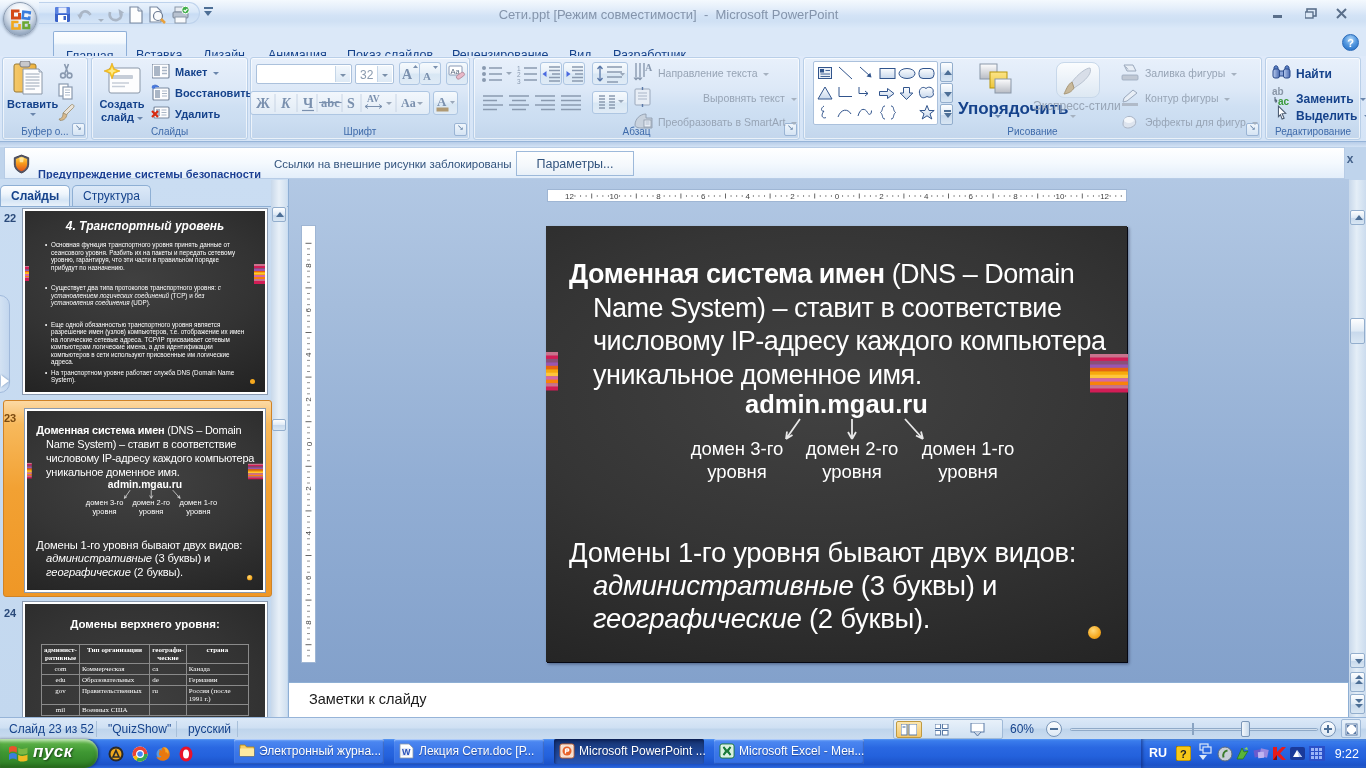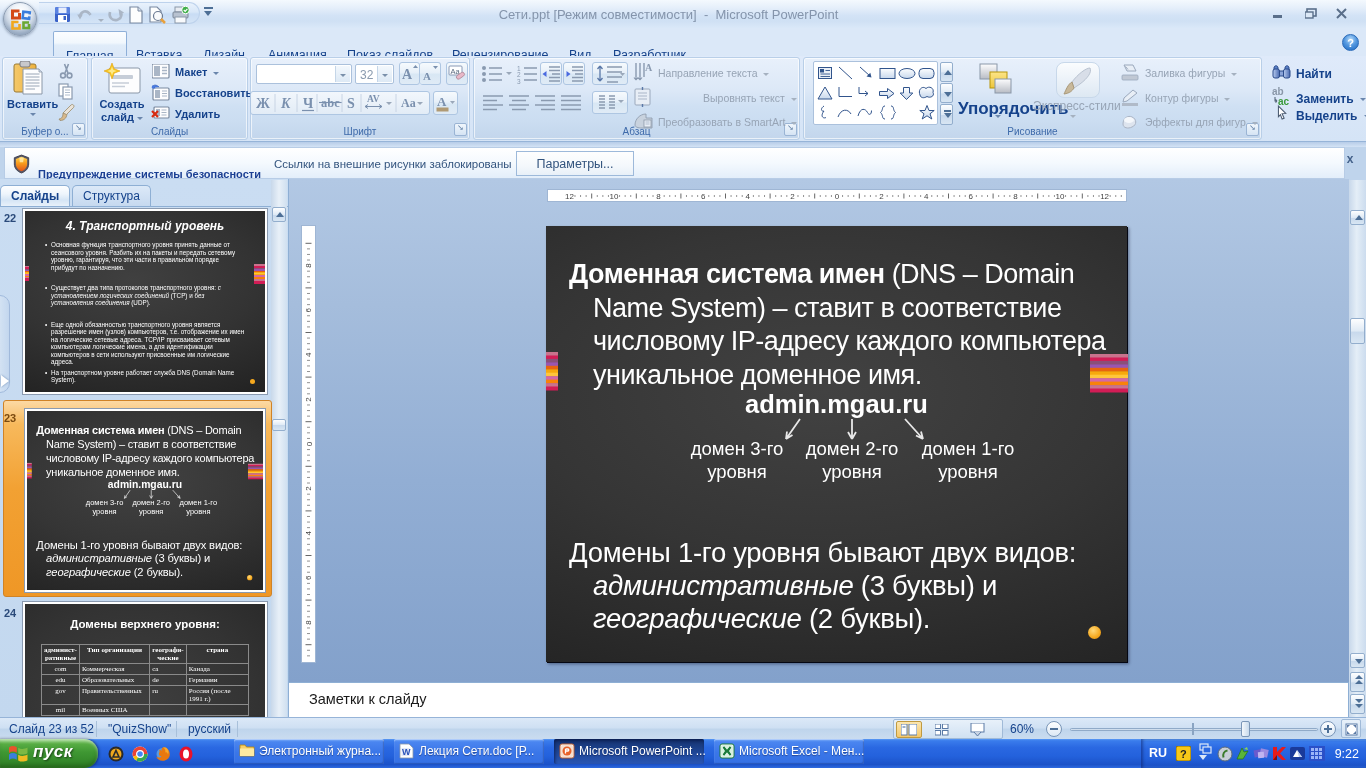--- a/index.html
+++ b/index.html
@@ -261,20 +261,23 @@
       <div class="glabel">Шрифт</div>
       <div class="dlg"></div>
     </div>
   <div class="group" style="left:803px; width:459px;">
       <div class="glabel">Рисование</div>
       <div class="dlg"></div>
     </div>
   <div class="group" style="left:473px; width:327px;">
       <div class="glabel">Абзац</div>
       <div class="dlg"></div>
+    </div>
+  <div class="group" style="left:1265px; width:96px;">
+      <div class="glabel">Редактирование</div>
     </div>
   <div id="ribbon-content">
 
   <svg style="position:absolute;left:12px;top:5px;" width="32" height="34" viewBox="0 0 32 34">
     <rect x="2" y="3" width="22" height="28" rx="2" fill="url(#clipg)" stroke="#9a7a34" stroke-width="1"></rect>
     <rect x="8" y="0" width="10" height="6" rx="2" fill="#c8c8cc" stroke="#7a7a80" stroke-width="1"></rect>
     <path d="M11 8 L27 8 L30 11 L30 33 L11 33 Z" fill="#fdfdfe" stroke="#8a97a8" stroke-width="1"></path>
     <path d="M27 8 L27 11 L30 11" fill="#d8e2ee" stroke="#8a97a8" stroke-width=".8"></path>
     <g stroke="#9aa6b6" stroke-width="1">
           <path d="M13.5 13 H27.5 M13.5 16 H27.5 M13.5 19 H27.5 M13.5 22 H27.5 M13.5 25 H27.5 M13.5 28 H23"></path>

